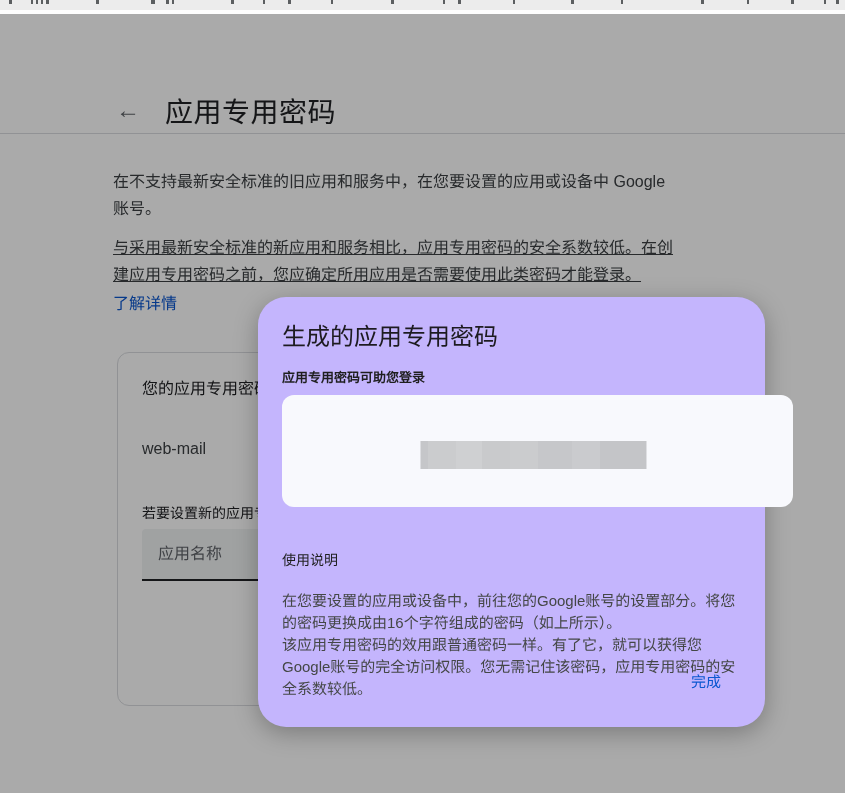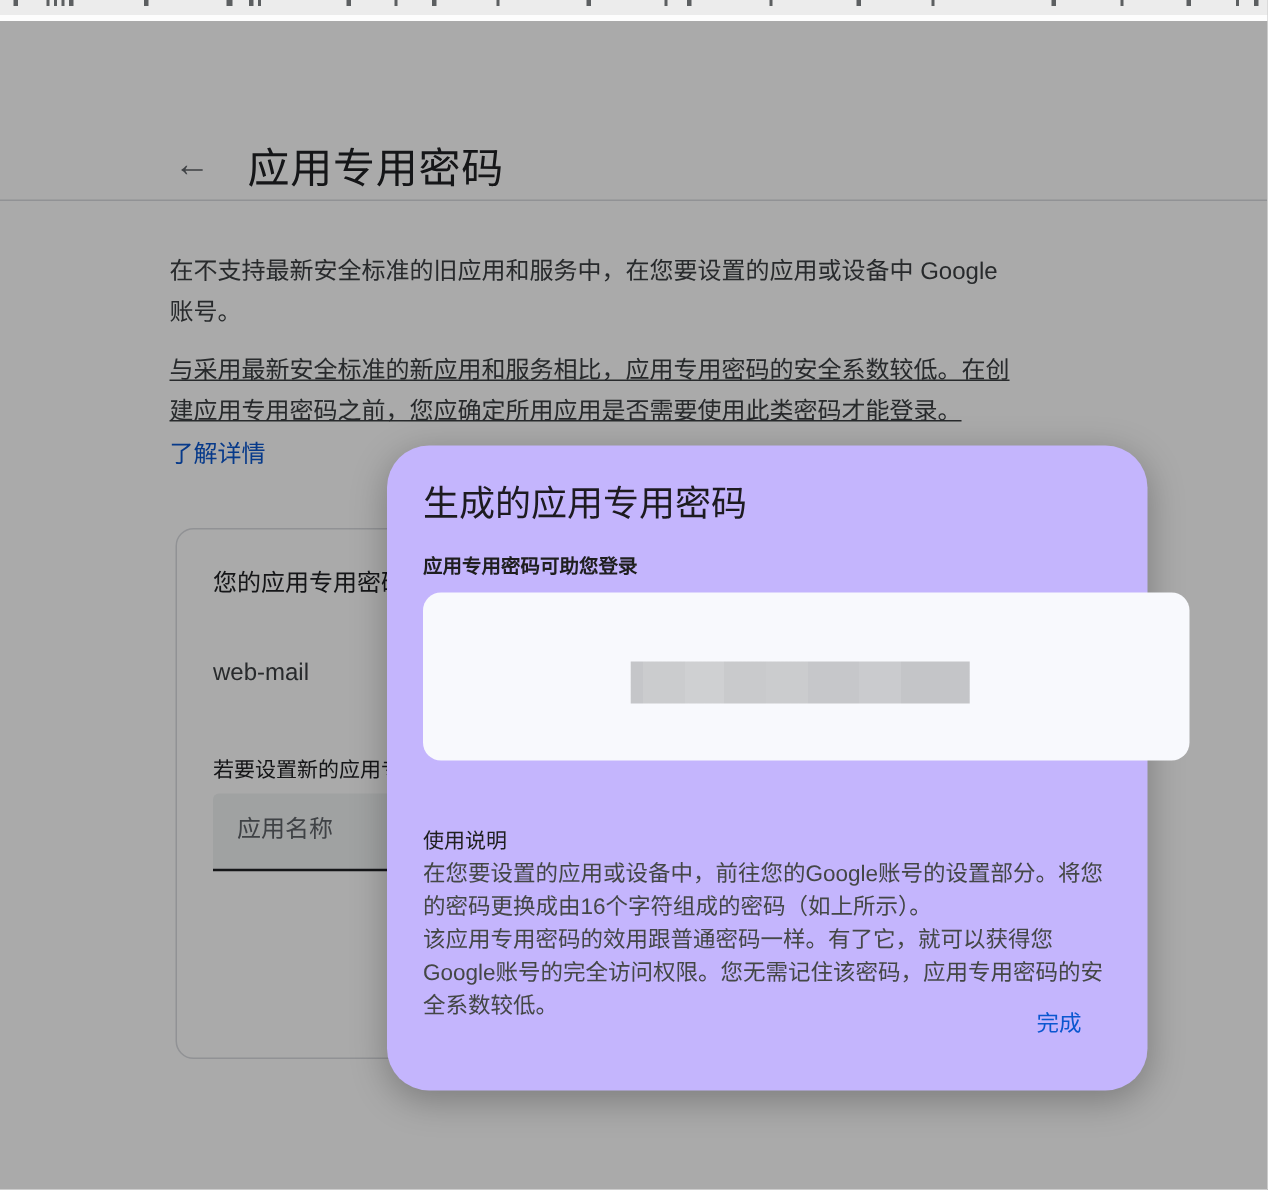--- a/index.html
+++ b/index.html
@@ -50,21 +50,21 @@
   .dialog-title { font-size:24px; font-weight:400; color:#1d1b20; line-height:32px; }
   .pw-label { margin-top:16px; font-size:13px; font-weight:700; color:#1f1f1f; line-height:18px; }
   .pw-box { margin-top:8px; width:511px; height:112px; background:#f8f9fd;
     border-radius:12px; position:relative; }
   .redacted { position:absolute; left:50%; top:46px; transform:translateX(-52%);
     width:226px; height:28px;
     background:linear-gradient(90deg,
       #c5c6c9 0 8px,  #cbccce 8px 36px,  #cfd0d2 36px 62px, #c9cacc 62px 90px,
       #cbccce 90px 118px, #c6c7ca 118px 152px, #cacbce 152px 180px, #c4c5c8 180px 226px); }
   .instr-title { margin-top:43px; font-size:14px; font-weight:400; color:#1f1f1f; line-height:20px; }
-  .instr { margin-top:2px; max-width:513px; font-size:15px; line-height:22px; color:#444746; }
+  .instr { margin-top:20px; max-width:513px; font-size:15px; line-height:22px; color:#444746; }
   .instr + .instr { margin-top:0; }
   .done-btn { position:absolute; right:34px; bottom:28px; border:none; background:transparent;
     color:#0b57d0; font-size:15px; font-weight:500; cursor:pointer; padding:8px 10px;
     font-family:Liberation Sans, sans-serif; border-radius:18px; }
 </style>
 </head>
 <body>
 
 <div class="chrome-strip">
   <i style="left:9px;width:3px"></i>

